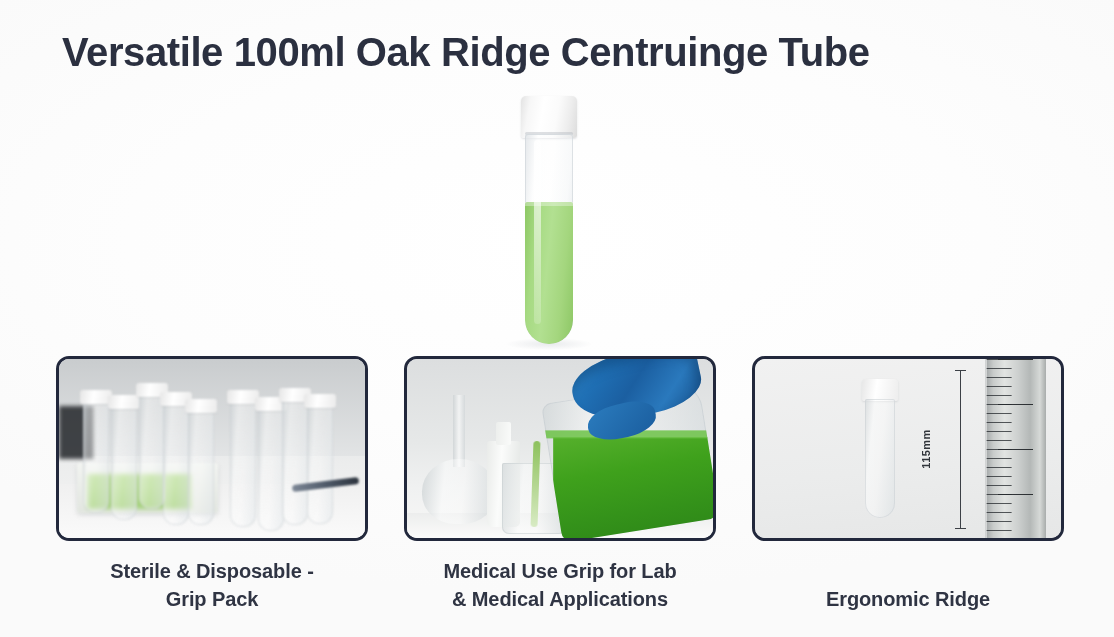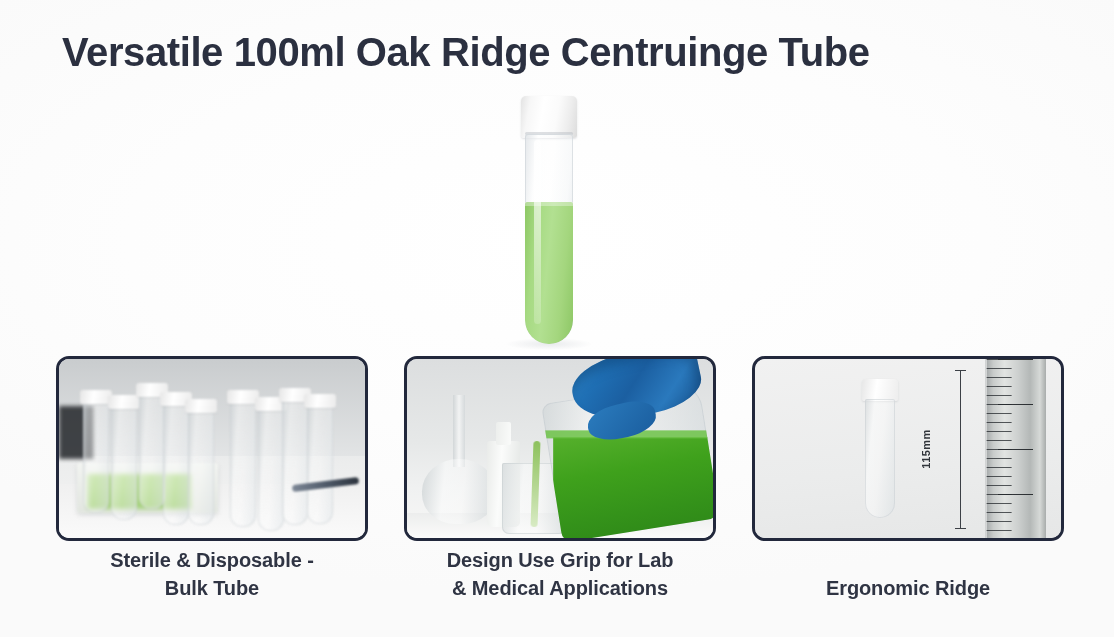--- a/index.html
+++ b/index.html
@@ -457,21 +457,21 @@
   }
   .ruler .edge-left {
     position: absolute;
     left: 0; top: 0; bottom: 0;
     width: 2px;
     background: rgba(255,255,255,0.5);
   }
 
   
   .caption {
-    margin-top: 5px;
+    margin-top: 16px;
     text-align: center;
     font-size: 20px;
     font-weight: 700;
     line-height: 1.42;
     color: #2f3443;
     letter-spacing: -0.1px;
   }
 </style>
 </head>
 <body>
@@ -508,21 +508,21 @@
             <div class="tube-mini" style="left:56%; top:24%; height:70%;"></div>
             <div class="tube-mini" style="left:65%; top:28%; height:68%;"></div>
             <div class="tube-mini" style="left:73%; top:23%; height:70%;"></div>
             <div class="tube-mini" style="left:81%; top:26%; height:66%;"></div>
             <div class="bulk-pen"></div>
           </div>
         </div>
       </div>
       <div class="caption">
         <span>Sterile &amp; Disposable -</span><br>
-        <span>Bulk Tube</span>
+        <span>Grip Pack</span>
       </div>
     </div>
 
     <div class="feature">
       <div class="photo-frame">
         <div class="photo-pour">
           <div class="pour-bench"></div>
           <div class="volumetric-flask">
             <div class="neck"></div>
             <div class="bulb"></div>
@@ -531,21 +531,21 @@
           <div class="beaker"></div>
           <div class="pour-stream"></div>
           <div class="flask-erlen">
             <div class="green-fill"></div>
             <div class="green-surface"></div>
           </div>
           <div class="glove"></div>
         </div>
       </div>
       <div class="caption">
-        <span>Design Use Grip for Lab</span><br>
+        <span>Medical Use Grip for Lab</span><br>
         <span>&amp; Medical Applications</span>
       </div>
     </div>
 
     <div class="feature">
       <div class="photo-frame">
         <div class="photo-ruler">
           <div class="single-tube">
             <div class="cap"></div>
             <div class="body"></div>

